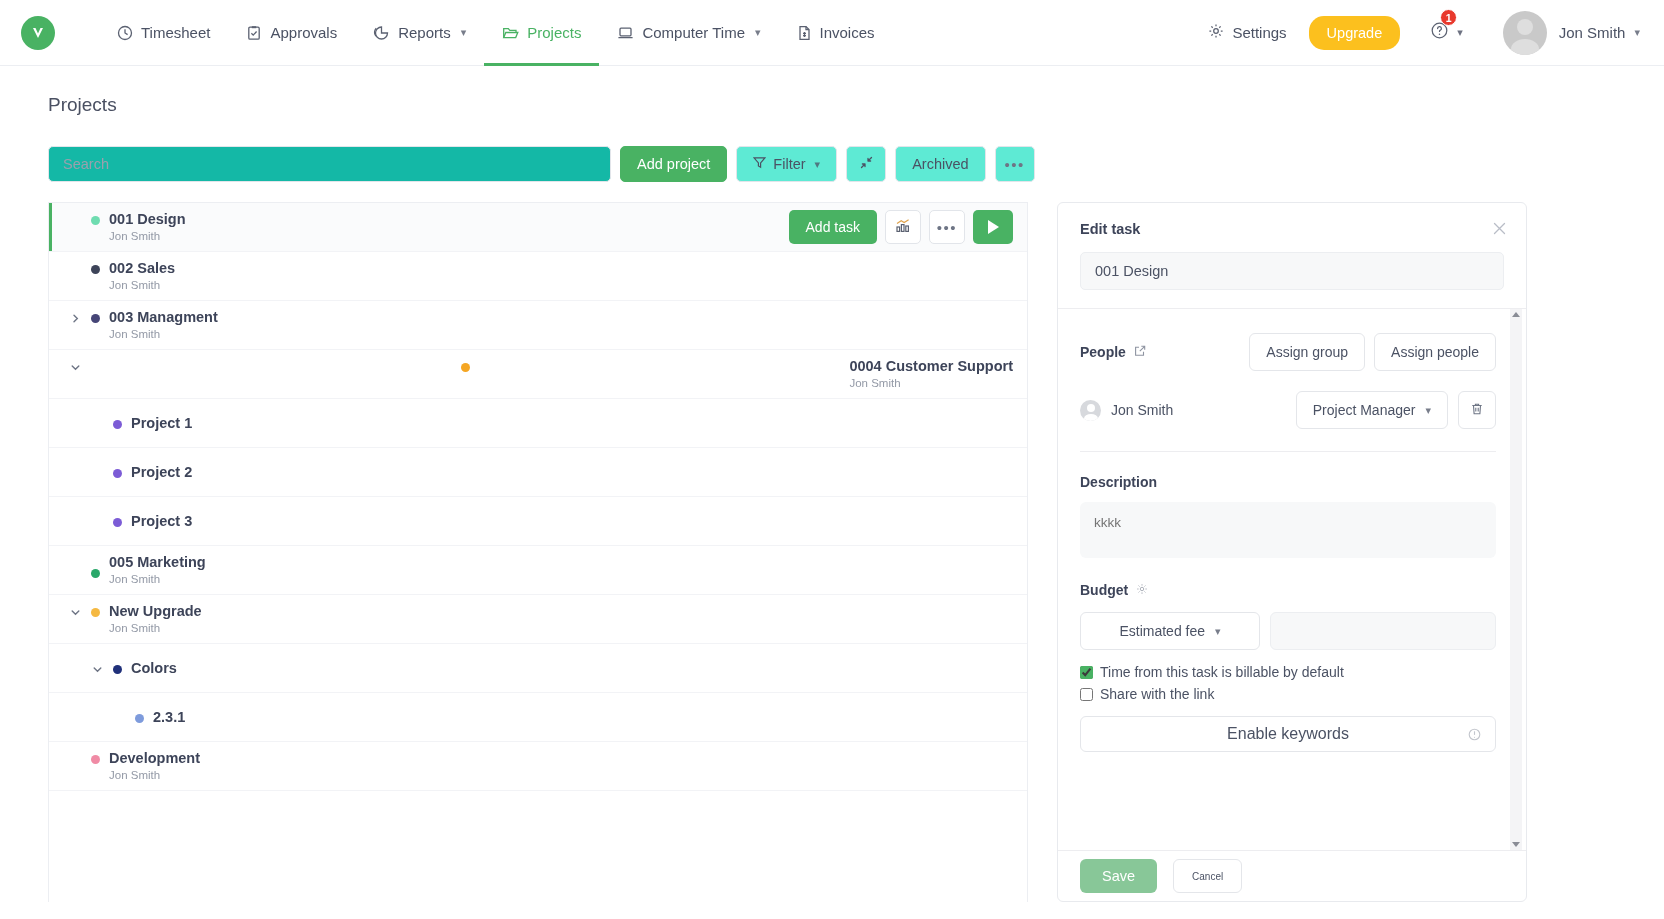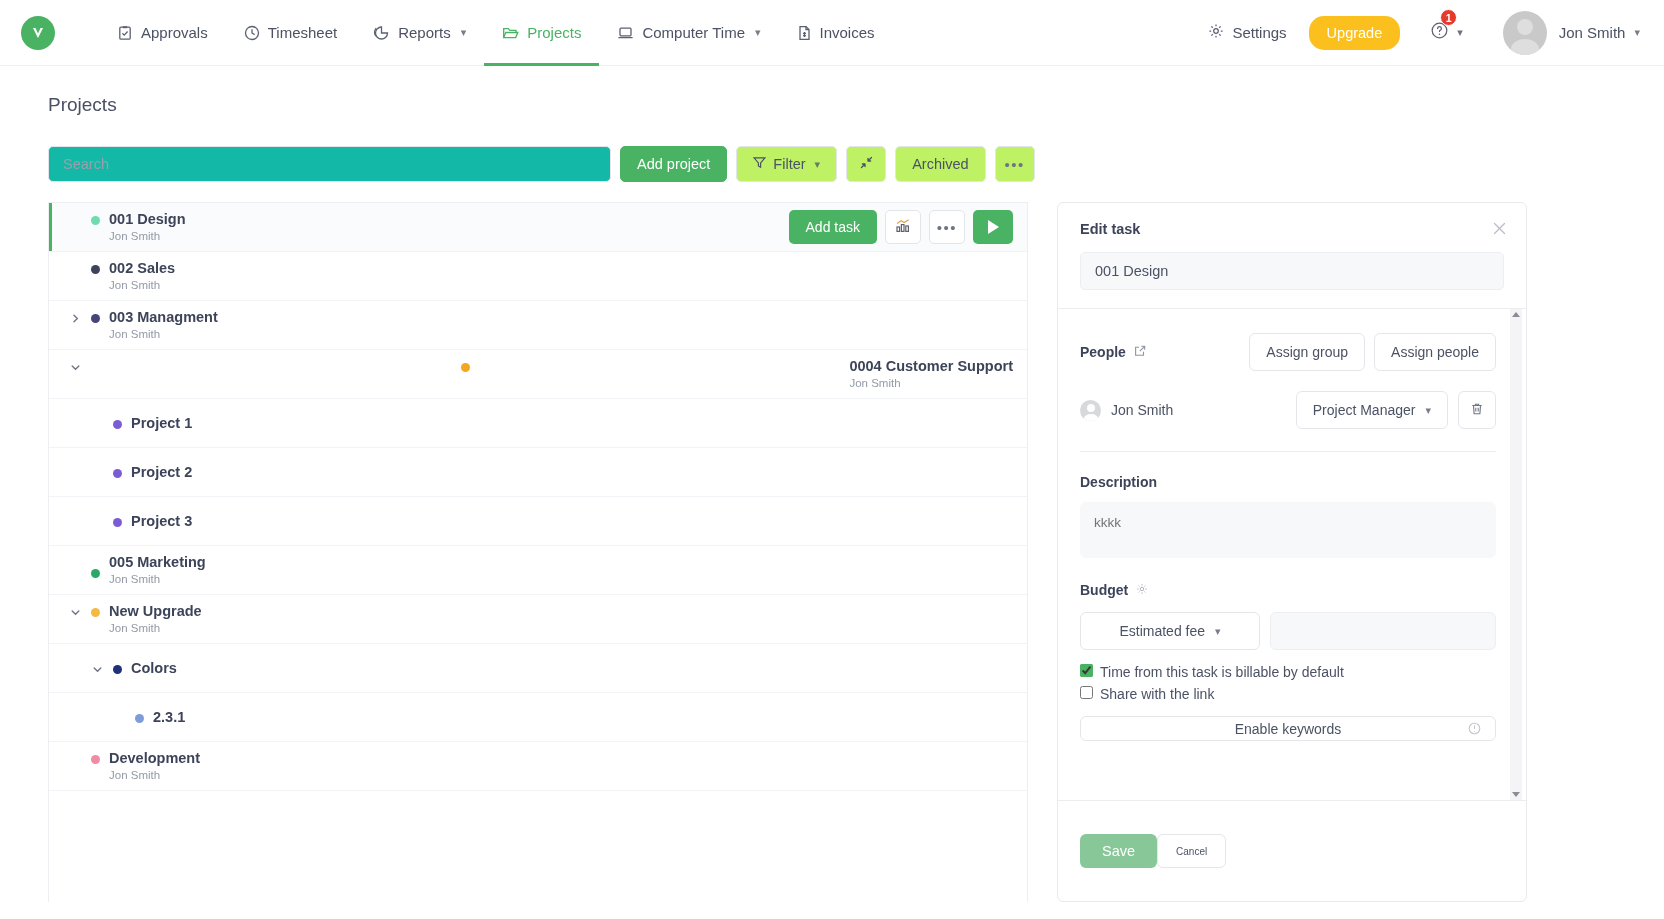--- a/index.html
+++ b/index.html
@@ -87,21 +87,21 @@
   }
   .search-input {
     width: 563px; height: 36px;
     border: 1px solid #e2e5ea; border-radius: 5px;
     padding: 0 14px; font-size: 14.5px; font-family: inherit;
     color: #4b5264; background: #14b8a6; outline: none;
   }
   .search-input::placeholder { color: #9aa0ad; }
   .btn {
     height: 36px; border-radius: 5px; border: 1px solid #e2e5ea;
-    background: #bef264; font-family: inherit; font-size: 14.5px;
+    background: #5eead4; font-family: inherit; font-size: 14.5px;
     color: #4b5264; cursor: pointer; padding: 0 16px;
     display: flex; align-items: center; justify-content: center; gap: 7px;
   }
   .btn-primary { background: #49b263; border-color: #49b263; color: #fff; font-size: 14.5px; }
   .btn-icon { width: 40px; padding: 0; }
 
   
   .main { display: flex; margin-top: 20px; }
   .list-pane {
     width: 980px; margin-left: 48px;
@@ -220,33 +220,33 @@
   .desc-box {
     margin-top: 12px; background: #f7f8f9; border-radius: 6px;
     min-height: 46px; padding: 13px 14px; font-size: 13.5px; color: #9aa0ad;
     border: none; width: 100%; font-family: inherit; resize: none; outline: none;
   }
   .budget-row { display: flex; gap: 10px; margin-top: 14px; }
   .budget-input {
     flex: 1; height: 38px; background: #f7f8f9; border: 1px solid #eceef1;
     border-radius: 6px; outline: none; font-family: inherit; font-size: 14px; padding: 0 12px;
   }
-  .check-row { display: flex; gap: 7px; margin-top: 14px; font-size: 14px; color: #4b5264; }
+  .check-row { display: flex; align-items: center; gap: 7px; margin-top: 14px; font-size: 14px; color: #4b5264; }
   .check-row.tight { margin-top: 6px; }
   .cb { width: 13px; height: 13px; cursor: pointer; accent-color: #49b263; }
   .kw-btn {
-    margin-top: 14px; width: 100%; height: 25px;
+    margin-top: 14px; width: 100%; height: 36px;
     border: 1px solid #e4e6ea; background: #fff; border-radius: 6px;
-    font-family: inherit; font-size: 14px; color: #4b5264; cursor: pointer;
+    font-family: inherit; font-size: 16px; color: #4b5264; cursor: pointer;
     display: flex; align-items: center; justify-content: center; position: relative;
   }
   .kw-info { position: absolute; right: 14px; color: #c3c6cd; display: flex; }
   .panel-foot {
-    border-top: 1px solid #ededf0; padding: 33px 22px;
-    display: flex; gap: 0;
+    border-top: 1px solid #ededf0; padding: 8px 22px;
+    display: flex; gap: 16px;
   }
   .save-btn {
     background: #88c798; border: none; color: #fff; border-radius: 6px;
     font-family: inherit; font-size: 14.5px; padding: 0 22px; height: 34px; cursor: pointer;
   }
   .cancel-btn {
     background: #fff; border: 1px solid #e4e6ea; color: #4b5264; border-radius: 6px;
     font-family: inherit; font-size: 10px; padding: 0 18px; height: 34px; cursor: pointer;
   }
 </style>
@@ -258,36 +258,36 @@
     <svg width="20" height="22" viewBox="0 0 20 22">
       <path d="M10 0 C3 0 0 4 0 9 C0 16 6 21 10 22 C14 21 20 16 20 9 C20 4 17 0 10 0 Z" fill="#49b263"></path>
       <path d="M5 6 L10 16 L15 6 L12.5 6 L10 11.5 L7.5 6 Z" fill="#ffffff"></path>
     </svg>
   </div>
 
   <nav class="nav">
     <div class="nav-item">
       <span class="ic">
         <svg width="16" height="16" viewBox="0 0 16 16" fill="none" stroke="#5b6171" stroke-width="1.3">
+          <circle cx="8" cy="8" r="6.5"></circle>
+            <path d="M8 4.2V8l2.6 1.6"></path>
+        </svg>
+      </span>
+      <span>Timesheet</span>
+    </div>
+
+    <div class="nav-item">
+      <span class="ic">
+        <svg width="16" height="16" viewBox="0 0 16 16" fill="none" stroke="#5b6171" stroke-width="1.3">
           <rect x="2.8" y="2.2" width="10.4" height="12" rx="1.2"></rect>
           <path d="M5.8 1.2h4.4v2H5.8z" fill="#5b6171" stroke="none"></path>
           <path d="M5.4 8.3l1.8 1.8 3.4-3.6"></path>
         </svg>
       </span>
       <span>Approvals</span>
-    </div>
-
-    <div class="nav-item">
-      <span class="ic">
-        <svg width="16" height="16" viewBox="0 0 16 16" fill="none" stroke="#5b6171" stroke-width="1.3">
-          <circle cx="8" cy="8" r="6.5"></circle>
-            <path d="M8 4.2V8l2.6 1.6"></path>
-        </svg>
-      </span>
-      <span>Timesheet</span>
     </div>
 
     <div class="nav-item">
       <span class="ic">
         <svg width="17" height="16" viewBox="0 0 17 16" fill="none" stroke="#5b6171" stroke-width="1.3">
           <path d="M8.5 2a6 6 0 1 0 6 6h-6V2z"></path>
           <path d="M3.2 3.2c-2 2-2.3 5.6-.4 7.8"></path>
         </svg>
       </span>
       <span>Reports</span>

